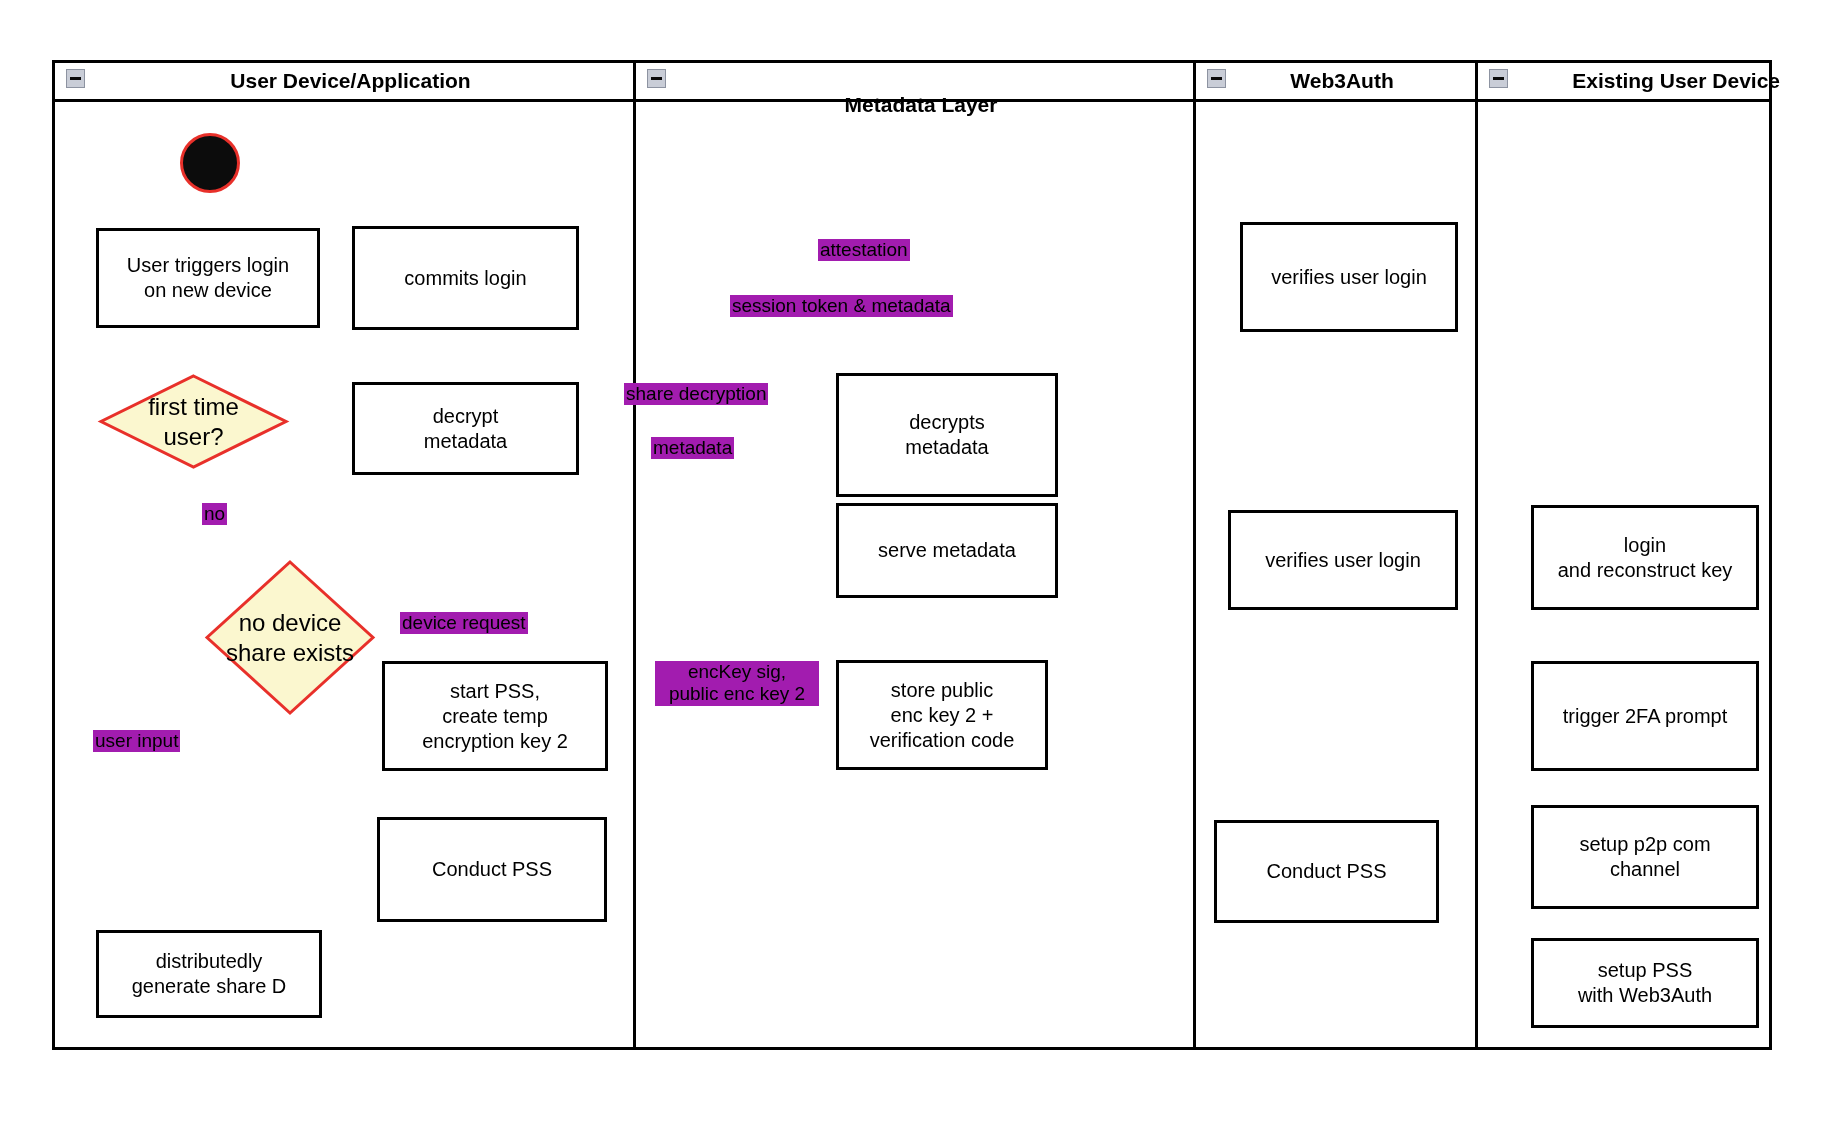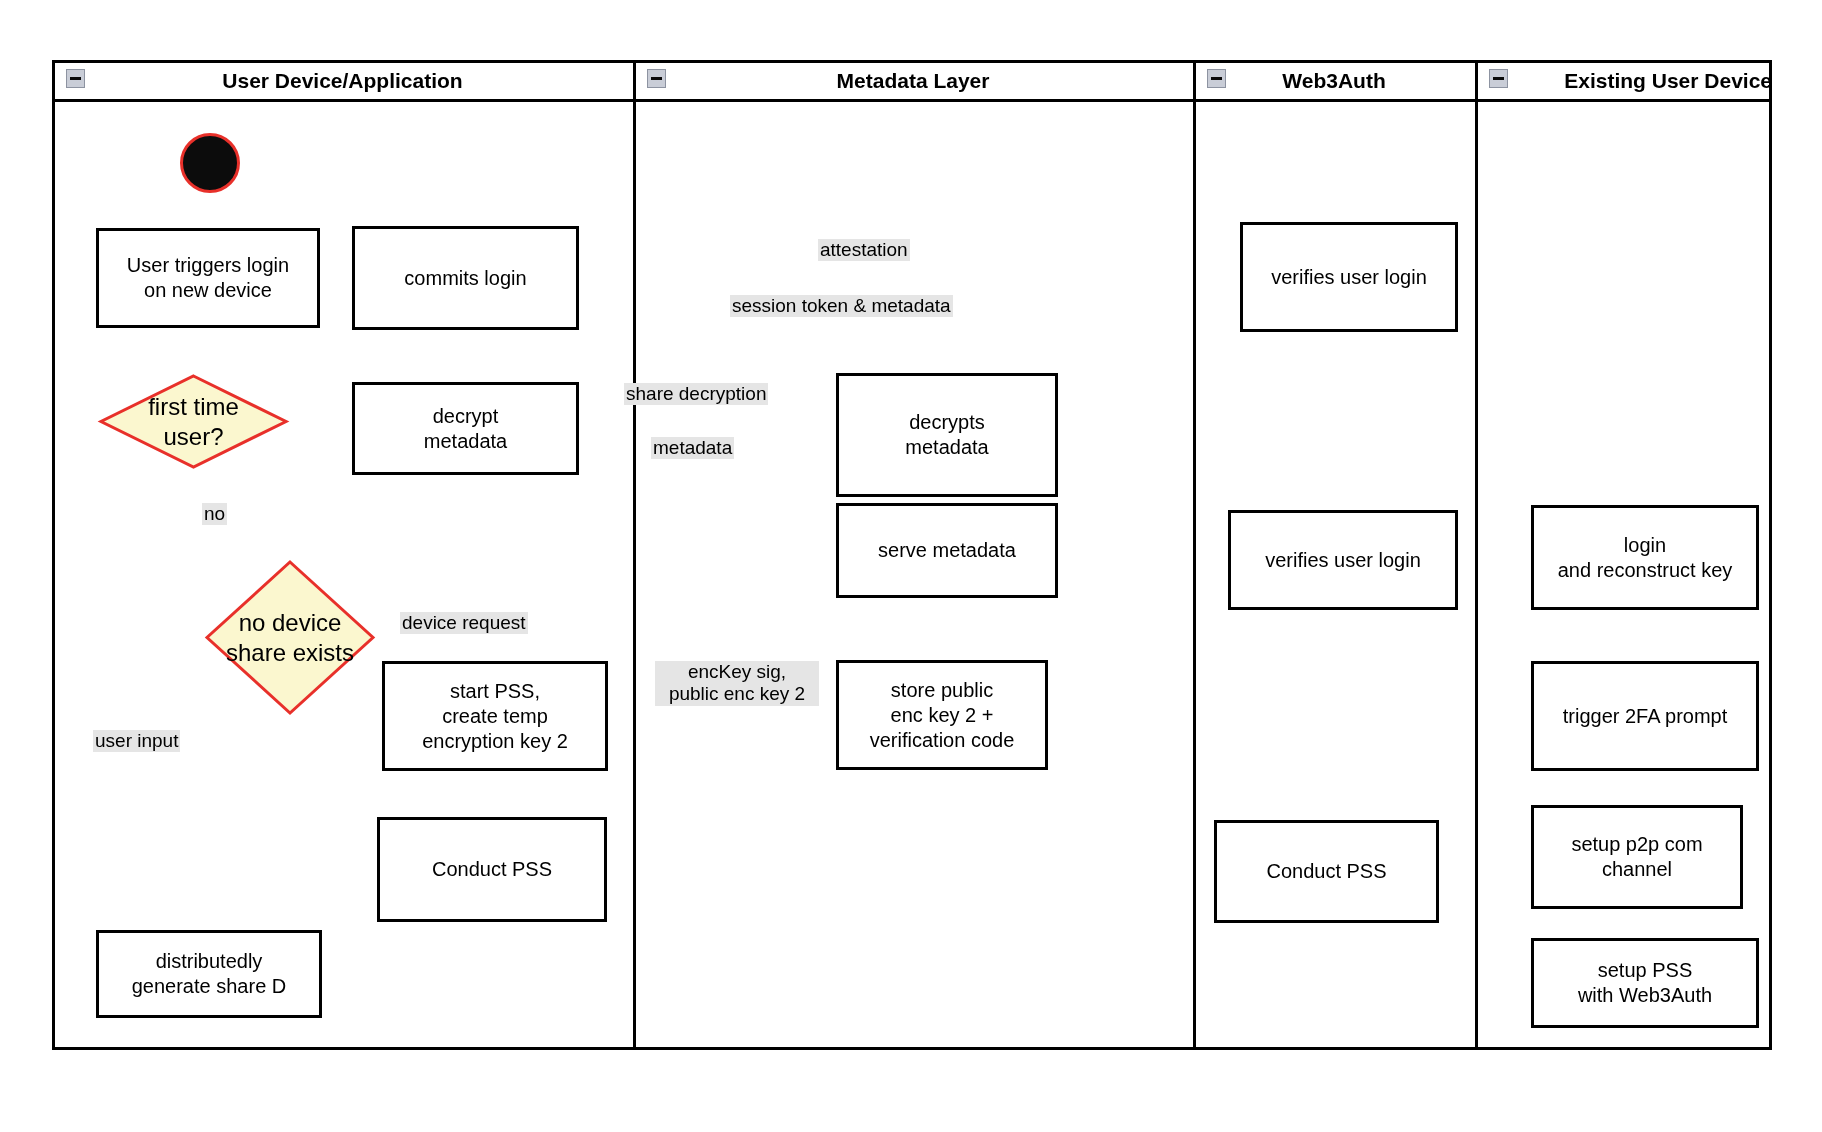--- a/index.html
+++ b/index.html
@@ -52,20 +52,21 @@
     position: absolute;
     top: 60px;
     height: 42px;
     line-height: 42px;
     text-align: center;
     font-weight: bold;
     font-size: 21px;
     color: #000;
     white-space: nowrap;
     overflow: hidden;
+    padding-left: 8px;
   }
   .collapse-icon {
     position: absolute;
     top: 69px;
     width: 19px;
     height: 19px;
     background: #c9cdd7;
     border: 1px solid #8d93a1;
     box-sizing: border-box;
   }
@@ -126,21 +127,21 @@
     background: #0c0c0c;
     border: 3px solid #e8302a;
     box-sizing: border-box;
   }
 
   
   .edge-label {
     position: absolute;
     font-size: 19px;
     color: #000000;
-    background: #e5e5e5;
+    background: #a21caf;
     line-height: 1.18;
     white-space: pre-line;
     text-align: center;
     padding: 0 2px;
   }
 </style>
 </head>
 <body>
 
 <svg id="canvas" viewBox="0 0 1822 1132" xmlns="http://www.w3.org/2000/svg">
@@ -205,21 +206,21 @@
 <div class="lane-head-row" style="position:absolute;left:52px;top:60px;width:1720px;height:42px;border-bottom:3px solid #000;box-sizing:border-box;"></div>
 
 <div class="lane-divider" style="left:633px;top:60px;height:990px;"></div>
 <div class="lane-divider" style="left:1193px;top:60px;height:990px;"></div>
 <div class="lane-divider" style="left:1475px;top:60px;height:990px;"></div>
 
 <div class="collapse-icon" style="left:66px;"></div>
 <div class="lane-title" style="left:52px;width:581px;">User Device/Application</div>
 
 <div class="collapse-icon" style="left:647px;"></div>
-<div class="lane-title" style="left:633px;width:560px;">Metadata Layer</div>
+<div class="lane-title" style="left:633px;width:560px;margin-top:24px;">Metadata Layer</div>
 
 <div class="collapse-icon" style="left:1207px;"></div>
 <div class="lane-title" style="left:1193px;width:282px;">Web3Auth</div>
 
 <div class="collapse-icon" style="left:1489px;"></div>
 <div class="lane-title" style="left:1508px;width:264px;text-align:right;">Existing User Device</div>
 
 <div class="start-node" style="left:180px;top:133px;width:60px;height:60px;"></div>
 
 <div class="node" style="left:96px;top:228px;width:224px;height:100px;">User triggers login
@@ -268,21 +269,21 @@
 
 <div class="node" style="left:1228px;top:510px;width:230px;height:100px;">verifies user login</div>
 
 <div class="node" style="left:1214px;top:820px;width:225px;height:103px;">Conduct PSS</div>
 
 <div class="node" style="left:1531px;top:505px;width:228px;height:105px;">login
 and reconstruct key</div>
 
 <div class="node" style="left:1531px;top:661px;width:228px;height:110px;">trigger 2FA prompt</div>
 
-<div class="node" style="left:1531px;top:805px;width:212px;height:104px;">setup p2p com
+<div class="node" style="left:1531px;top:805px;width:228px;height:104px;">setup p2p com
 channel</div>
 
 <div class="node" style="left:1531px;top:938px;width:228px;height:90px;">setup PSS
 with Web3Auth</div>
 
 <div class="edge-label" style="left:818px;top:239px;">attestation</div>
 
 <div class="edge-label" style="left:730px;top:295px;">session token &amp; metadata</div>
 
 <div class="edge-label" style="left:624px;top:383px;">share decryption</div>

